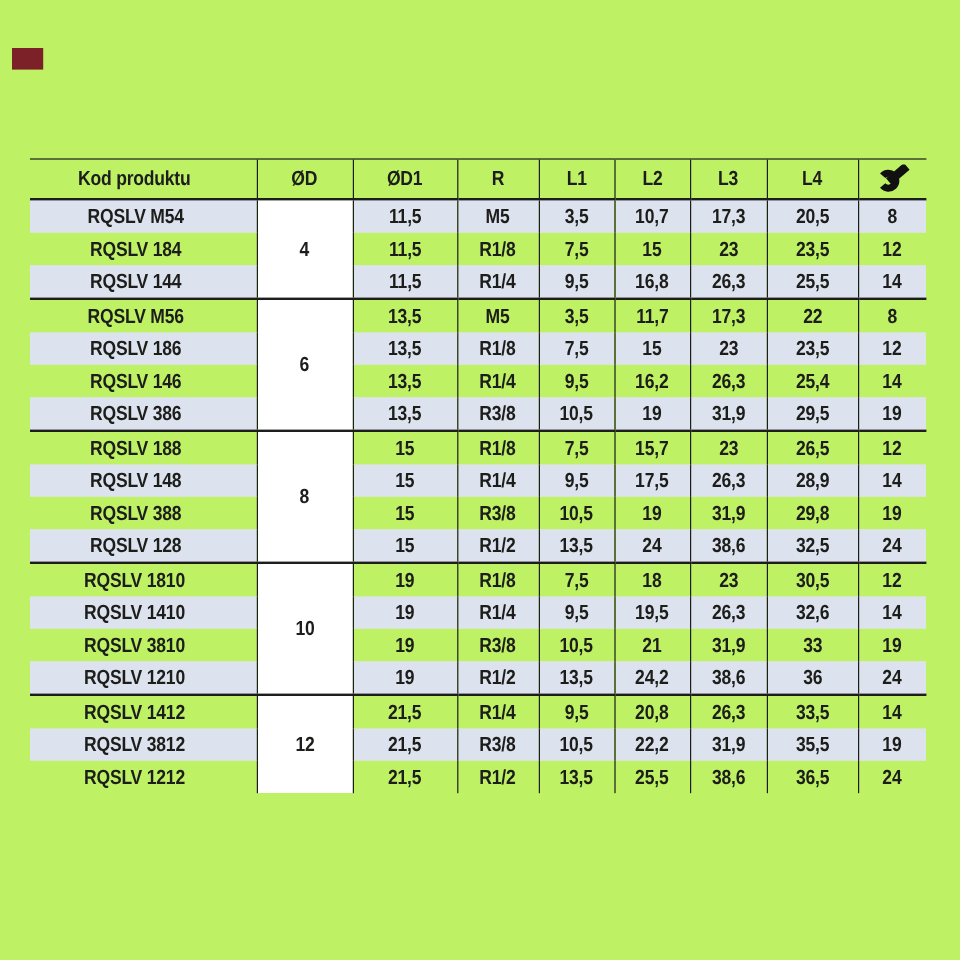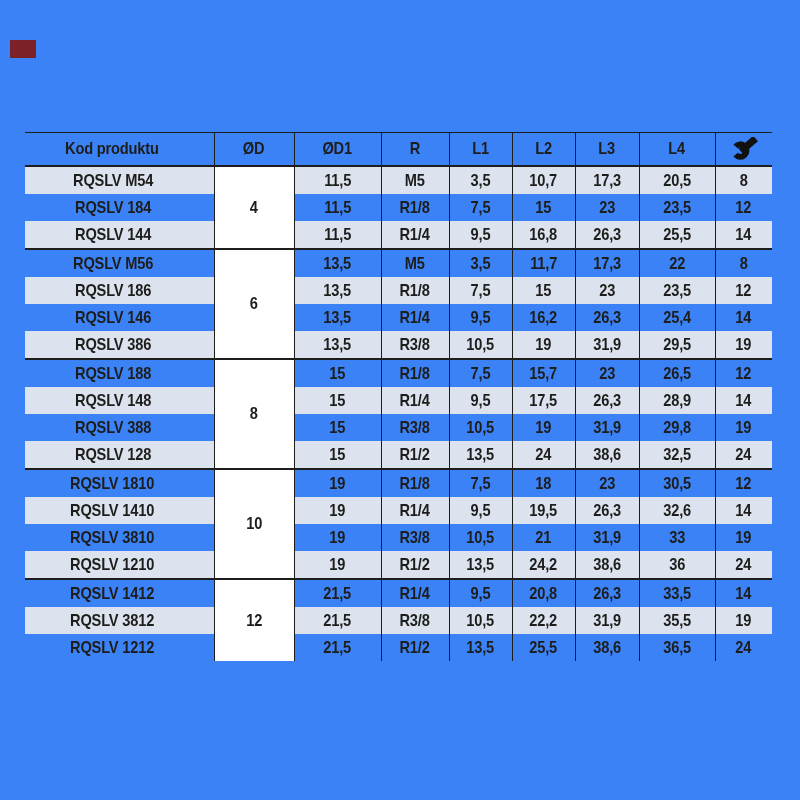--- a/index.html
+++ b/index.html
@@ -4,21 +4,21 @@
 <style>
   html, body {
     margin: 0;
     padding: 0;
     background: #ffffff;
   }
   .page {
     position: relative;
     width: 800px;
     height: 800px;
-    background: #3b82f6;
+    background: #bef264;
     overflow: hidden;
     font-family: "Liberation Sans", sans-serif;
   }
   .corner-tab {
     position: absolute;
     left: 10px;
     top: 40px;
     width: 26px;
     height: 18px;
   }

